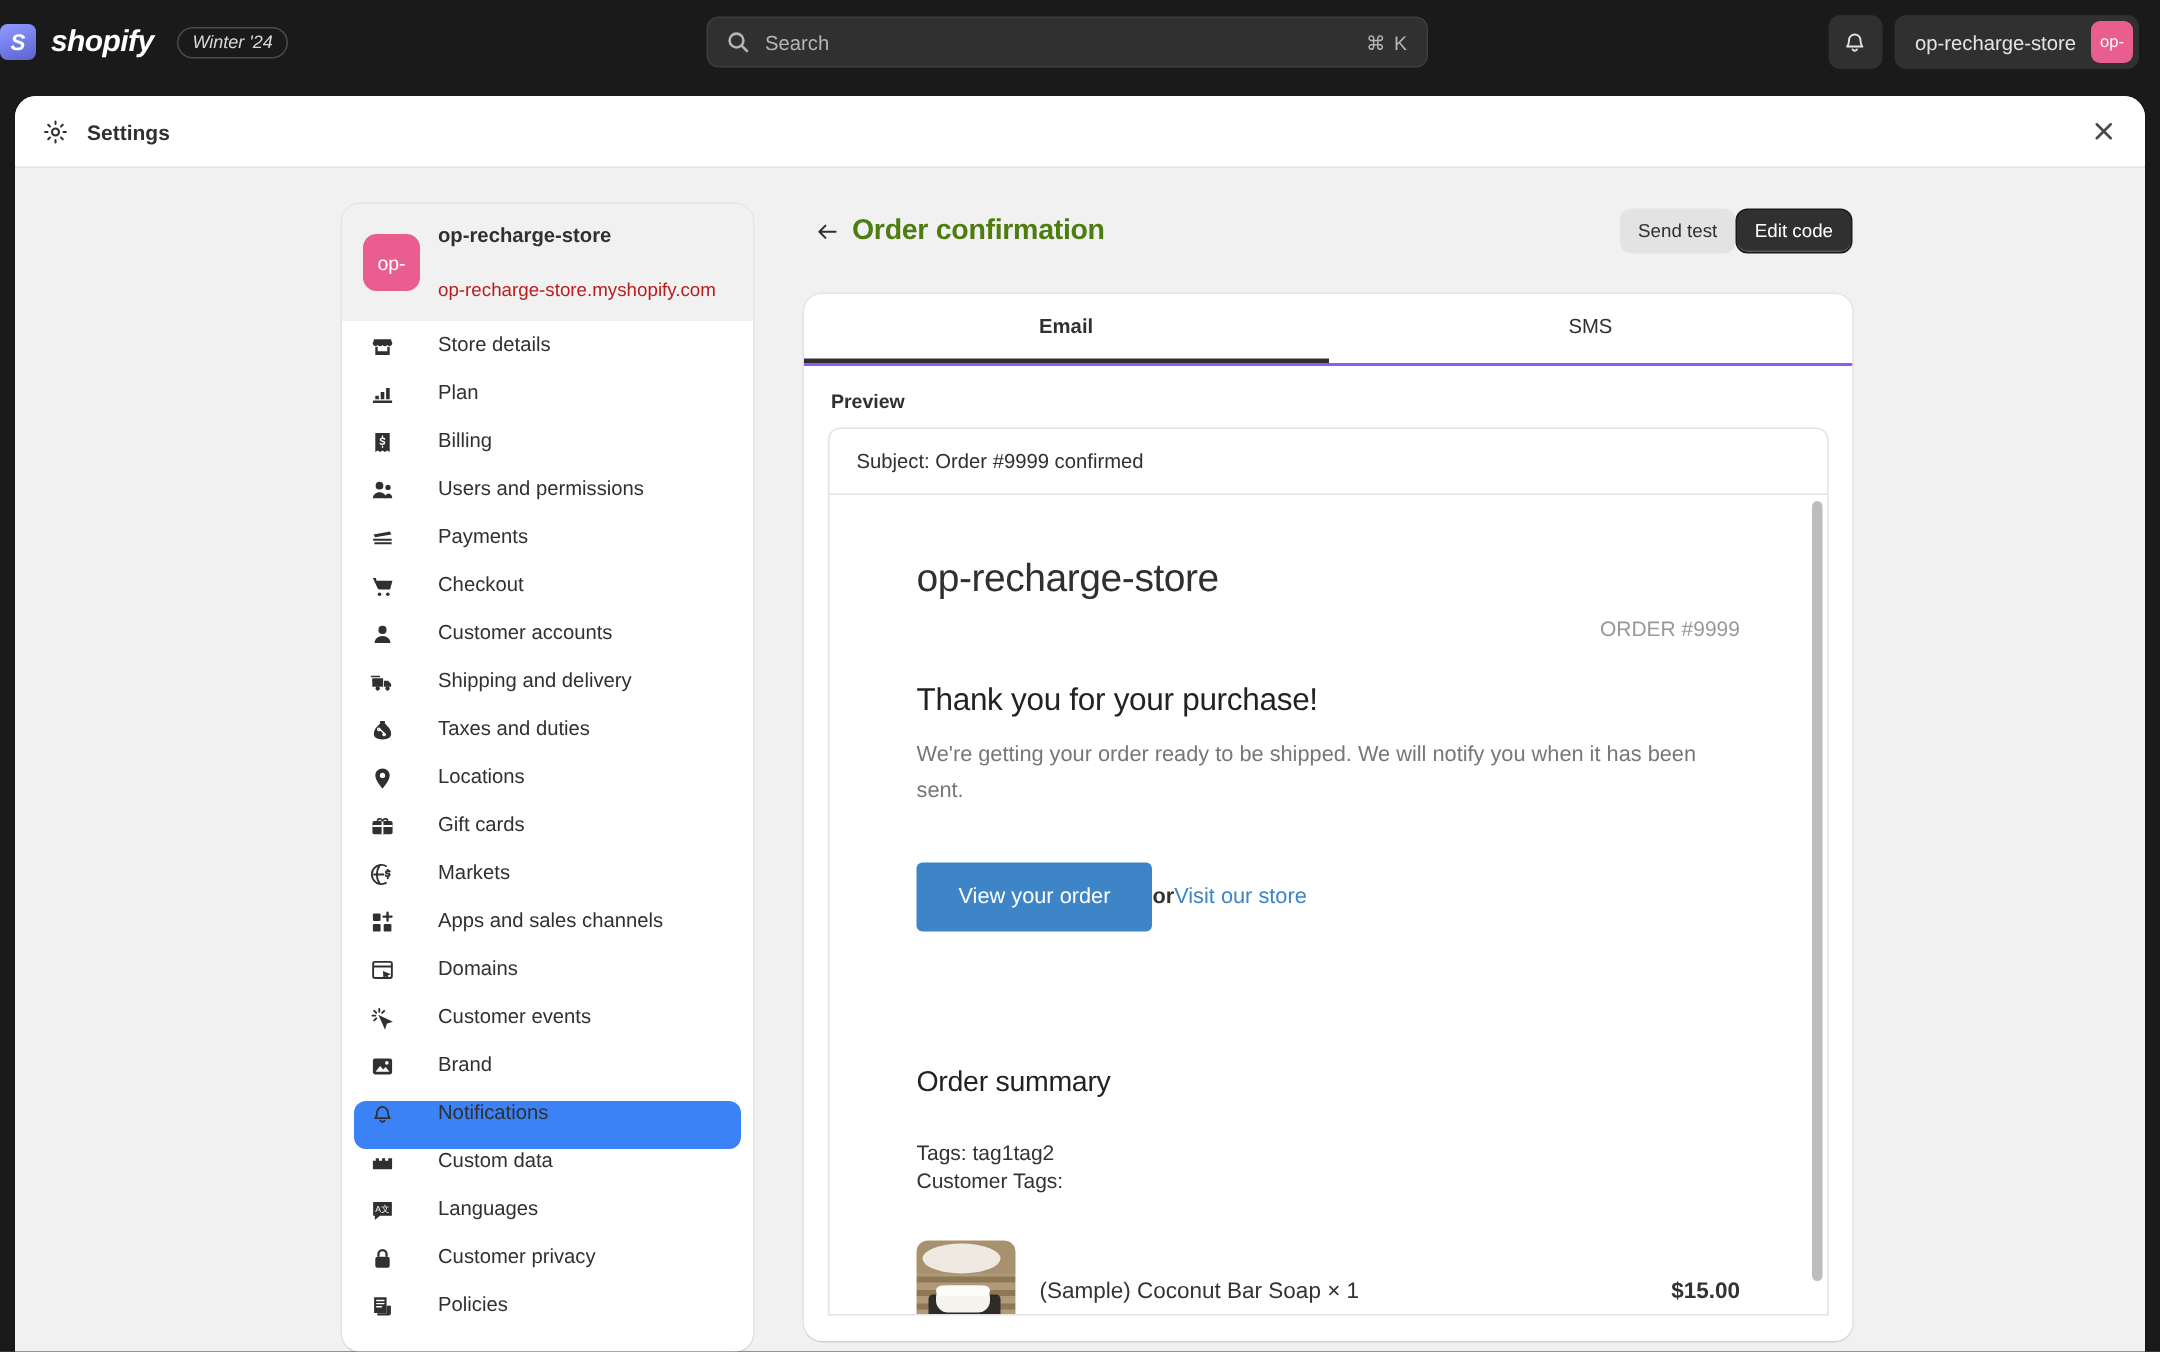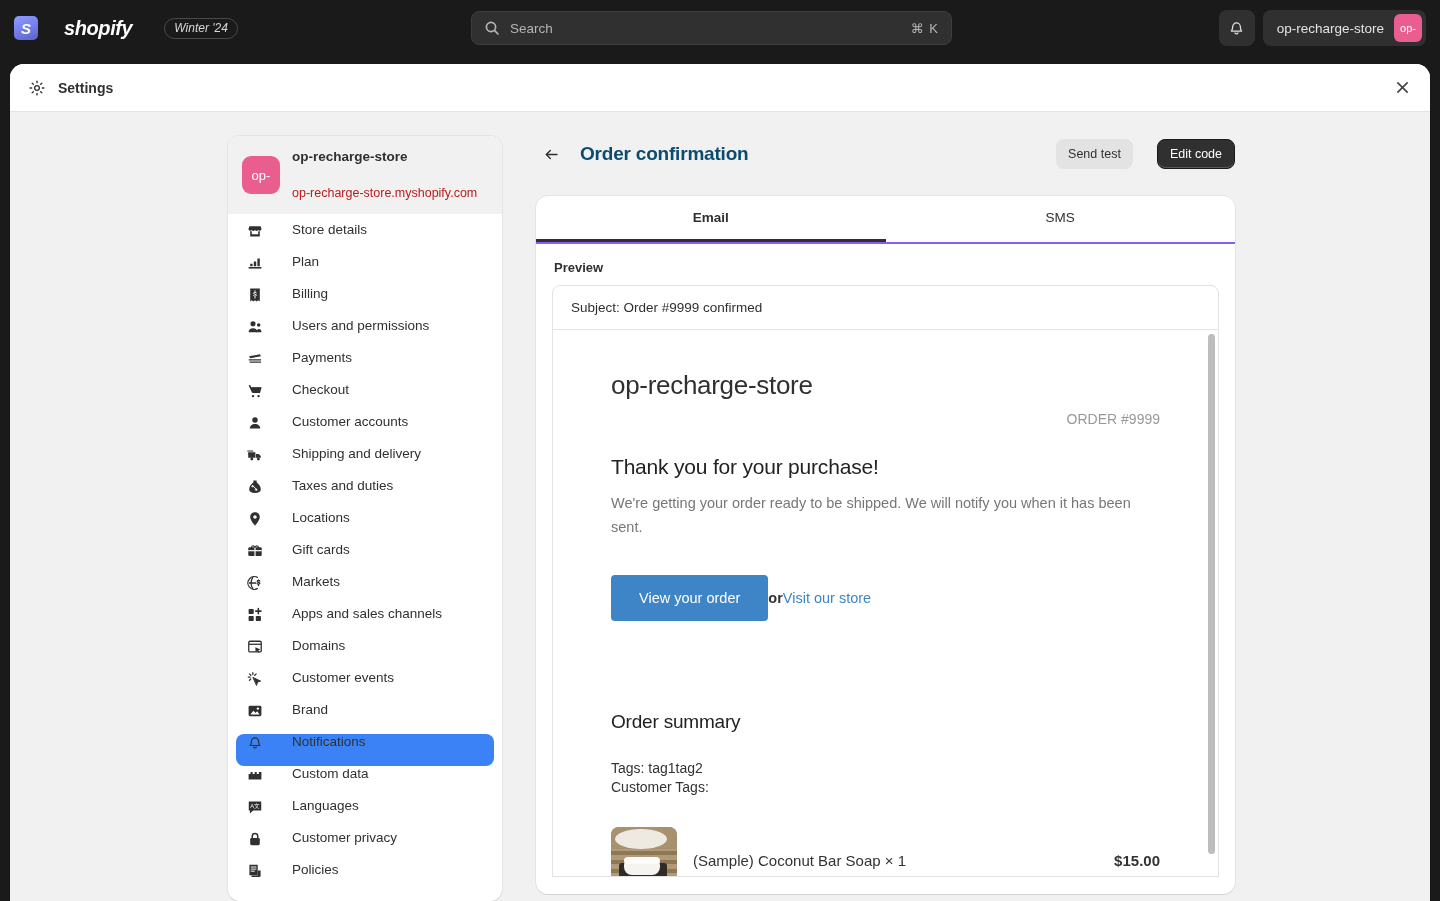--- a/index.html
+++ b/index.html
@@ -9,21 +9,21 @@
     overflow: hidden;
     background: #1a1a1a;
   }
 
   
   .topbar {
     position: absolute; top: 0; left: 0; width: 1440px; height: 56px;
     background: #1a1a1a;
     display: flex; align-items: center;
   }
-  .brand { display: flex; align-items: center; gap: 26px; margin-left: 14px; }
+  .brand { display: flex; align-items: center; gap: 10px; }
   .shopify-bag {
     width: 24px; height: 24px; border-radius: 5px;
     background: linear-gradient(160deg,#8f9bff 0%,#7b84f0 40%,#5c63c9 100%);
     position: relative; display: inline-block;
   }
   .shopify-bag::after {
     content: "S"; position: absolute; inset: 0;
     color: #fff; font-style: italic; font-weight: 700; font-size: 15px;
     display: flex; align-items: center; justify-content: center;
   }
@@ -110,22 +110,22 @@
   .nav-label { font-size: 13.5px; color: #303030; white-space: nowrap; }
   .nav-item.active .nav-label { color: #303030; }
 
   
   .content { flex: 1; margin-left: 34px; margin-right: 195px; }
   .content-head { display: flex; align-items: center; height: 36px; margin-bottom: 24px; }
   .back-btn {
     width: 26px; height: 26px; border: 0; background: transparent; cursor: pointer;
     display: flex; align-items: center; justify-content: center; border-radius: 6px; margin-left: 2px;
   }
-  .page-title { font-size: 19px; font-weight: 700; color: #0c4a6e; margin-left: 16px; letter-spacing: -0.2px; }
-  .head-actions { margin-left: auto; display: flex; gap: 24px; }
+  .page-title { font-size: 19px; font-weight: 700; color: #4d7c0f; margin-left: 4px; letter-spacing: -0.2px; }
+  .head-actions { margin-left: auto; display: flex; gap: 0; }
   .btn {
     height: 30px; border-radius: 8px; font-size: 12.5px; font-family: inherit;
     cursor: pointer; padding: 0 12px; white-space: nowrap;
   }
   .btn-secondary {
     background: #e3e3e3; color: #303030; border: 0;
   }
   .btn-primary {
     background: #303030; color: #fff; border: 1px solid #1a1a1a;
     box-shadow: inset 0 -1px 0 rgba(255,255,255,.2);

